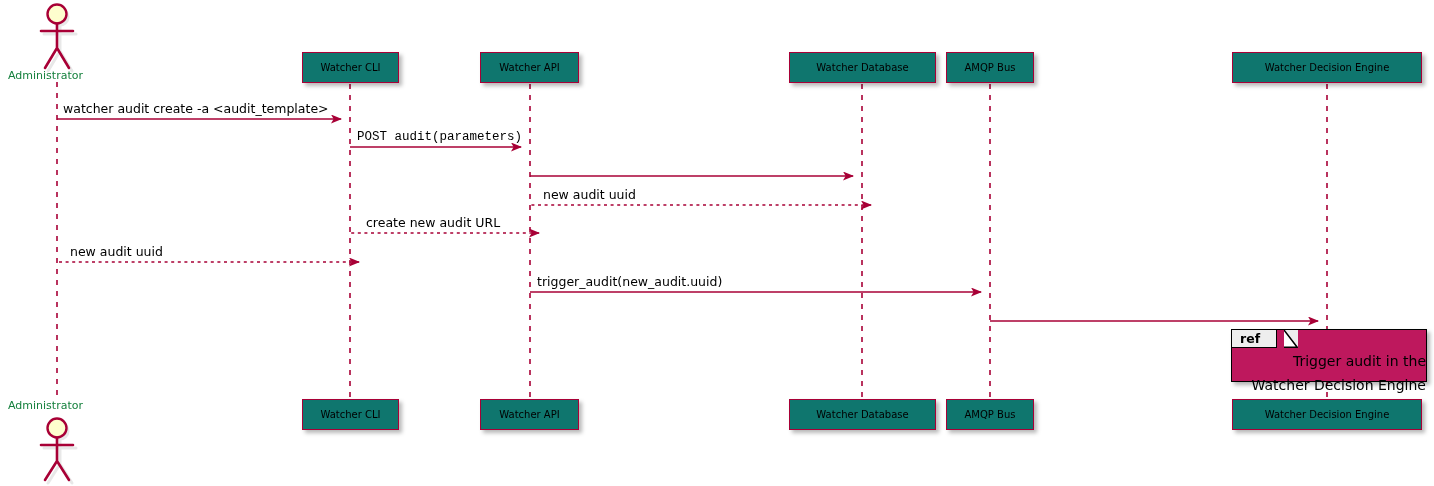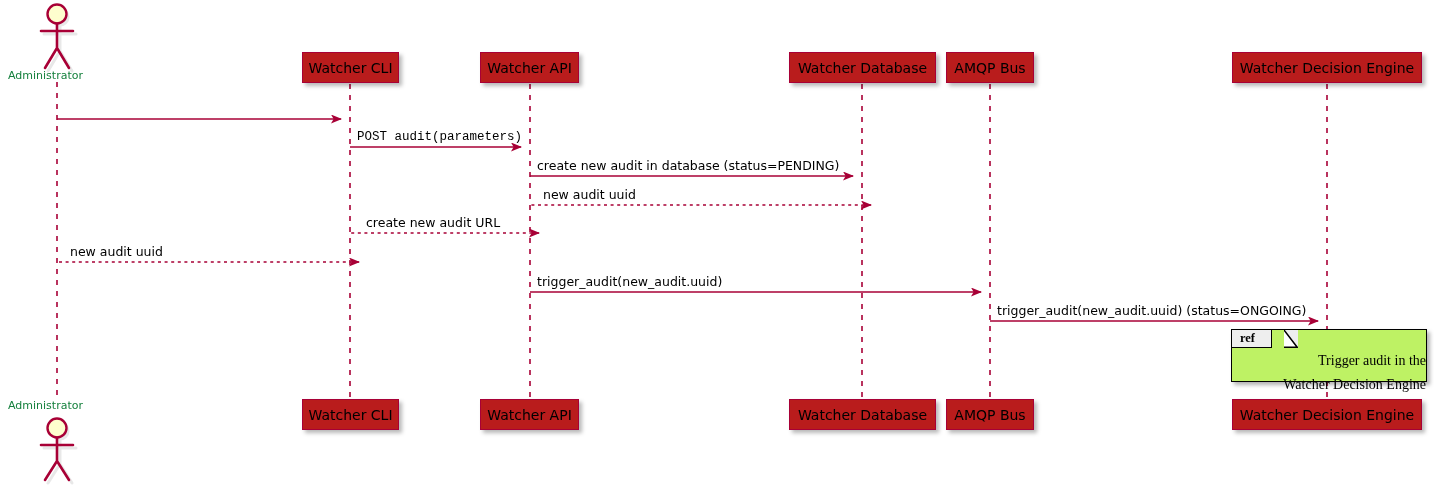--- a/index.html
+++ b/index.html
@@ -31,43 +31,42 @@
     color: #000000;
     white-space: pre;
     line-height: 14px;
   }
   .msg-label {
     font-size: 12.5px;
   }
   .participant-box {
     position: absolute;
     box-sizing: border-box;
-    background: #b91c1c;
+    background: #0f766e;
     border: 1.5px solid #A80036;
     color: #000000;
-    font-size: 14px;
+    font-size: 10px;
     display: flex;
     align-items: center;
     justify-content: center;
     white-space: nowrap;
     box-shadow: 3px 3px 4px rgba(0,0,0,0.28);
   }
   .actor-label {
     position: absolute;
     font-size: 11px;
     color: #15803d;
     white-space: nowrap;
   }
   .ref-box {
     position: absolute;
     box-sizing: border-box;
-    background: #bef264;
+    background: #be185d;
     border: 1.5px solid #000000;
     box-shadow: 3px 3px 4px rgba(0,0,0,0.30);
-    font-family: Liberation Serif, serif;
   }
   .ref-tab {
     position: absolute;
     left: 0;
     top: 0;
     height: 17px;
     background: #EEEEEE;
     border-right: 1.5px solid #000000;
     border-bottom: 1.5px solid #000000;
     font-size: 12.5px;
@@ -176,27 +175,26 @@
     <span>Watcher Decision Engine</span>
   </div>
 
   <div class="actor-label" style="left:8px; top:69px;">
     <span>Administrator</span>
   </div>
   <div class="actor-label" style="left:8px; top:399px;">
     <span>Administrator</span>
   </div>
 
+  <div class="lbl msg-label" style="left:63px; top:102px;">watcher audit create -a &lt;audit_template&gt;</div>
   <div class="lbl msg-label" style="left:357px; top:130px;font-family:Liberation Mono, monospace;">POST audit(parameters)</div>
-  <div class="lbl msg-label" style="left:537px; top:159px;">create new audit in database (status=PENDING)</div>
   <div class="lbl msg-label" style="left:543px; top:188px;">new audit uuid</div>
   <div class="lbl msg-label" style="left:366px; top:216px;">create new audit URL</div>
   <div class="lbl msg-label" style="left:70px; top:245px;">new audit uuid</div>
   <div class="lbl msg-label" style="left:537px; top:275px;">trigger_audit(new_audit.uuid)</div>
-  <div class="lbl msg-label" style="left:997px; top:304px;">trigger_audit(new_audit.uuid) (status=ONGOING)</div>
 
   <div class="ref-box" style="left:1231px; top:329px; width:196px; height:53px;">
     <div class="ref-tab">
       <span>ref</span>
     </div>
     <svg style="position:absolute; left:52px; top:0px; width:14px; height:19px;" viewBox="0 0 14 19" xmlns="http://www.w3.org/2000/svg">
       <path d="M0,0 L14,0 L14,17.2 L0,17.2 Z" fill="#EEEEEE"></path>
       <path d="M0,0 L13.2,17.2 L0,17.2" fill="#FFFFFF" stroke="none"></path>
       <path d="M0,0 L13.2,17.2 L0,17.2" fill="none" stroke="#000000" stroke-width="1.5"></path>
     </svg>

